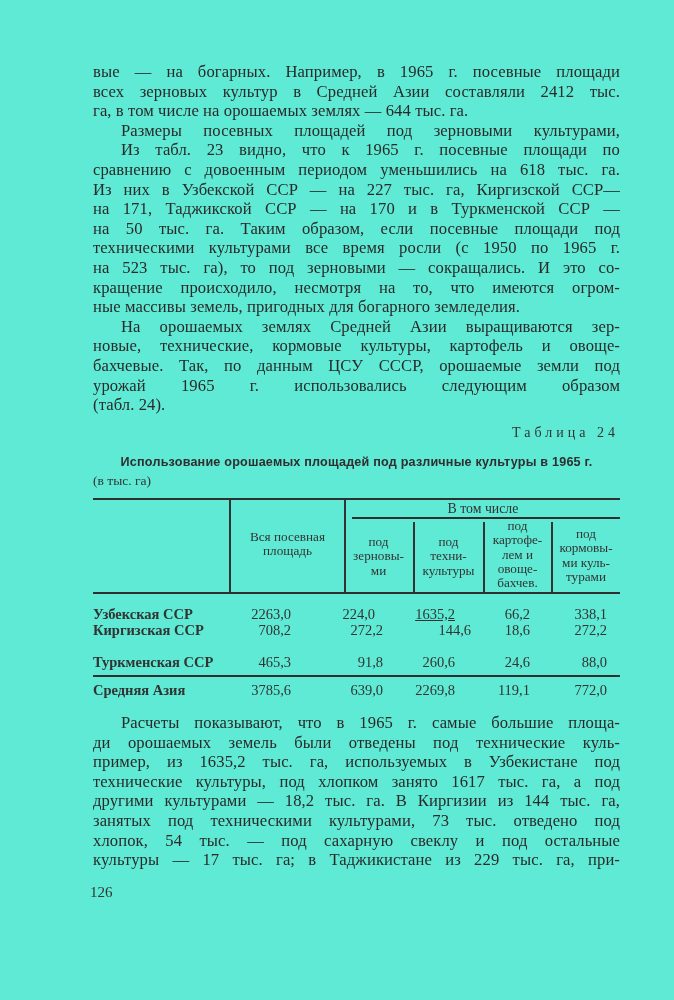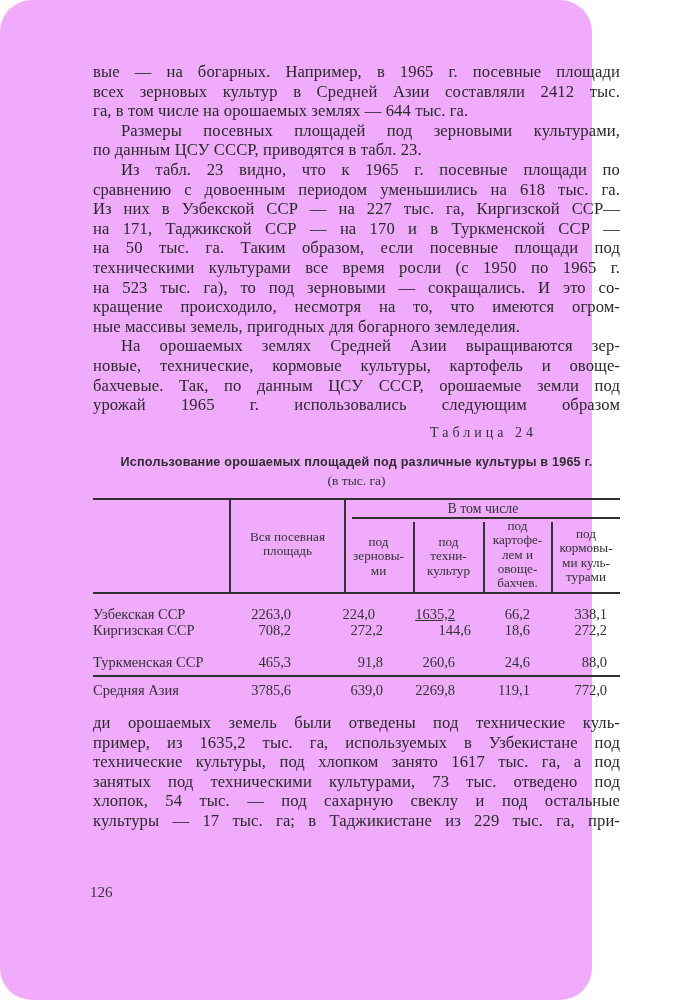--- a/index.html
+++ b/index.html
@@ -1,70 +1,70 @@
 <!DOCTYPE html>
 <html><head>
 <meta charset="utf-8">
 <style>
   html, body { margin: 0; padding: 0; }
   body {
     width: 674px; height: 1000px; background: #ffffff; position: relative; overflow: hidden;
     font-family: "Liberation Serif", "DejaVu Serif", serif; color: #2a2a2a;
   }
-  .page { position: absolute; left: 0; top: 0; width: 592px; height: 1000px; background: #f0abfc; border-radius: 32px; }
+  .page { position: absolute; left: 0; top: 0; width: 674px; height: 1000px; background: #5eead4; }
   .col { position: absolute; left: 93px; width: 527px; }
   .para { font-size: 16.6px; line-height: 19.6px; text-align: justify; margin: 0; letter-spacing: 0.1px; }
   .para .ln { display: block; text-align: justify; text-align-last: justify; white-space: nowrap; }
   .para .ln.last { text-align-last: left; }
   .para .ln.ind { text-indent: 0; padding-left: 28px; }
   .tab-label { position: absolute; right: 55px; top: 425px; font-size: 14px; letter-spacing: 4px; color: #333; }
   .tab-title { position: absolute; left: 93px; width: 527px; top: 455px; text-align: center;
     font-family: "Liberation Sans", "DejaVu Sans", sans-serif; font-weight: bold; font-size: 12.6px; color: #2f2f2f; letter-spacing: 0.2px; }
-  .tab-sub { position: absolute; left: 93px; width: 527px; top: 473px; text-align: center; font-size: 13.5px; color: #333; }
+  .tab-sub { position: absolute; left: 93px; width: 527px; top: 473px; font-size: 13.5px; color: #333; }
   .hl { position: absolute; height: 2px; background: #2f2f2f; }
   .hl.thin { height: 1.5px; }
   .vl { position: absolute; width: 1.5px; background: #333; }
   .hcell { position: absolute; text-align: center; font-size: 13.2px; line-height: 14.3px; color: #333; }
   .row { position: absolute; left: 93px; width: 527px; height: 16px; font-size: 14.5px; color: #333; }
   .row span { position: absolute; top: 0; }
-  .row .name { left: 0; }
+  .row .name { left: 0; font-weight: bold; }
   .row .num { text-align: center; }
   .pgnum { position: absolute; left: 90px; top: 884px; font-size: 15px; color: #333; }
 </style>
 </head>
 <body>
 
 <div class="page">
 
   <div class="col" style="top:62px;">
     <p class="para">
       <span class="ln">вые — на богарных.  Например, в 1965 г. посевные площади</span>
       <span class="ln">всех зерновых культур в Средней Азии составляли 2412 тыс.</span>
       <span class="ln last">га, в том числе на орошаемых землях — 644 тыс. га.</span>
     </p>
     <p class="para">
       <span class="ln ind">Размеры посевных площадей под зерновыми культурами,</span>
-      <span class="ln last">по данным ЦСУ СССР, приводятся в табл. 23.</span>
     </p>
     <p class="para">
       <span class="ln ind">Из табл. 23  видно,  что  к 1965 г. посевные площади по</span>
       <span class="ln">сравнению с довоенным  периодом  уменьшились на 618  тыс. га.</span>
       <span class="ln">Из них в Узбекской ССР — на 227 тыс. га, Киргизской ССР—</span>
       <span class="ln">на 171,  Таджикской ССР — на 170 и в Туркменской ССР —</span>
       <span class="ln">на 50 тыс. га. Таким образом,  если  посевные площади под</span>
       <span class="ln">техническими культурами все время росли  (с 1950 по 1965 г.</span>
       <span class="ln">на 523 тыс. га), то под зерновыми — сокращались. И это со-</span>
       <span class="ln">кращение происходило,  несмотря на то, что имеются огром-</span>
       <span class="ln last">ные массивы земель, пригодных для богарного земледелия.</span>
     </p>
     <p class="para">
       <span class="ln ind">На орошаемых землях Средней Азии выращиваются зер-</span>
       <span class="ln">новые, технические, кормовые культуры, картофель и овоще-</span>
       <span class="ln">бахчевые. Так, по данным ЦСУ СССР, орошаемые земли под</span>
       <span class="ln">урожай   1965  г.   использовались   следующим   образом</span>
+      <span class="ln last">(табл. 24).</span>
     </p>
   </div>
 
   <div class="tab-label">Таблица 24</div>
   <div class="tab-title">Использование орошаемых площадей под различные культуры в 1965 г.</div>
   <div class="tab-sub">(в тыс. га)</div>
 
   <div class="hl" style="left:93px; width:527px; top:498px;"></div>
   <div class="hl thin" style="left:352px; width:268px; top:517px;"></div>
   <div class="hl" style="left:93px; width:527px; top:592px;"></div>
@@ -83,21 +83,21 @@
   <div class="hcell" style="left:346px; width:274px; top:502px; font-size:13.8px;">В том числе</div>
 
   <div class="hcell" style="left:344px; width:69px; top:535px;">
     <div>под</div>
     <div>зерновы-</div>
     <div>ми</div>
   </div>
   <div class="hcell" style="left:414px; width:69px; top:535px;">
     <div>под</div>
     <div>техни-</div>
-    <div>культур</div>
+    <div>культуры</div>
   </div>
   <div class="hcell" style="left:484px; width:67px; top:519px;">
     <div>под</div>
     <div>картофе-</div>
     <div>лем и</div>
     <div>овоще-</div>
     <div>бахчев.</div>
   </div>
   <div class="hcell" style="left:552px; width:68px; top:527px;">
     <div>под</div>
@@ -134,23 +134,25 @@
     <span class="name">Средняя  Азия</span>
     <span class="num" style="right:329px;">3785,6</span>
     <span class="num" style="right:237px;">639,0</span>
     <span class="num" style="right:165px;">2269,8</span>
     <span class="num" style="right:90px;">119,1</span>
     <span class="num" style="right:13px;">772,0</span>
   </div>
 
   <div class="col" style="top:713px;">
     <p class="para">
+      <span class="ln ind">Расчеты показывают, что в 1965 г. самые большие площа-</span>
       <span class="ln">ди орошаемых земель  были отведены под технические куль-</span>
       <span class="ln">пример, из 1635,2 тыс. га,  используемых  в Узбекистане под</span>
       <span class="ln">технические культуры, под хлопком  занято 1617 тыс. га, а под</span>
+      <span class="ln">другими культурами — 18,2 тыс. га. В Киргизии из 144 тыс. га,</span>
       <span class="ln">занятых под техническими  культурами, 73 тыс. отведено под</span>
       <span class="ln">хлопок, 54 тыс. — под сахарную  свеклу  и  под  остальные</span>
       <span class="ln">культуры — 17 тыс. га; в Таджикистане из 229 тыс. га, при-</span>
     </p>
   </div>
 
   <div class="pgnum">126</div>
 </div>
 
 </body></html>

